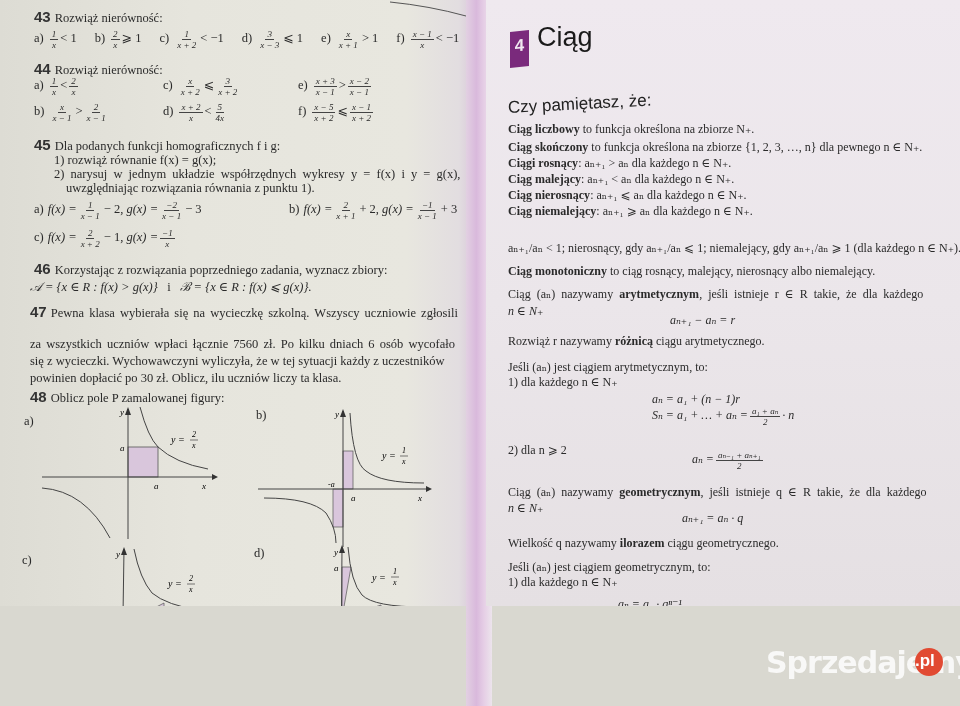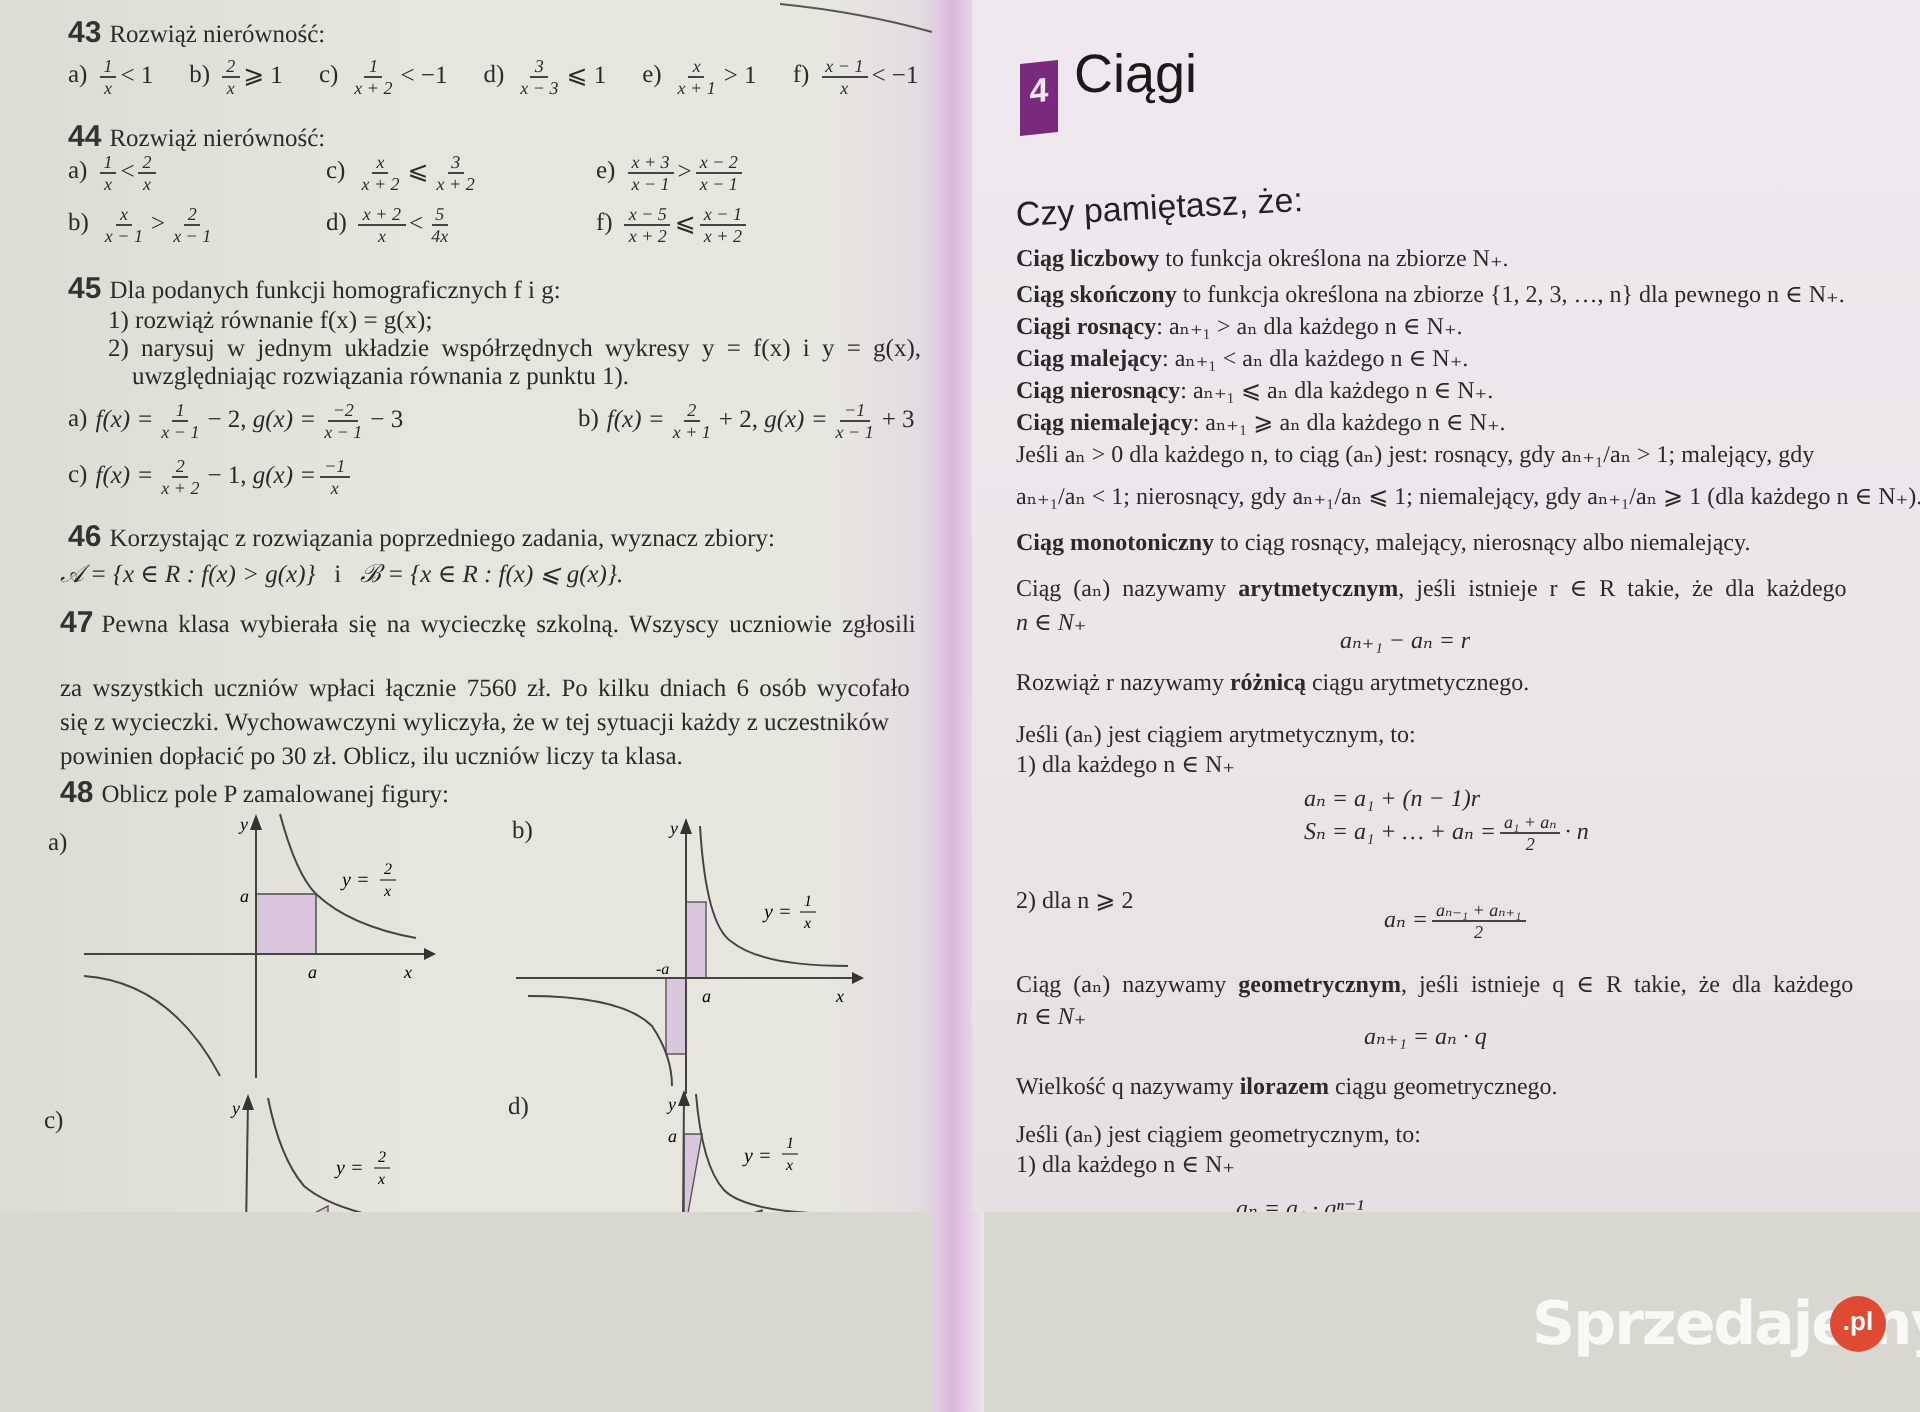--- a/index.html
+++ b/index.html
@@ -20,21 +20,21 @@
   .bold{font-weight:bold;}
   .chapter-badge{position:absolute;left:24px;top:31px;width:19px;height:36px;background:#7a2a7c;transform:skewY(-6deg);color:#f0e8f0;font-family:"Liberation Sans",sans-serif;font-weight:bold;font-size:17px;text-align:center;line-height:30px;}
   .chapter-title{position:absolute;left:51px;top:22px;font-family:"Liberation Sans","DejaVu Sans",sans-serif;font-size:27px;color:#1a1a1a;}
   .r-h{position:absolute;left:22px;top:98px;font-family:"Liberation Sans","DejaVu Sans",sans-serif;font-size:17px;color:#222;transform:rotate(-3deg);transform-origin:left center;}
   .rl{position:absolute;left:22px;font-size:12px;white-space:nowrap;}
   .eq{position:absolute;font-size:12px;font-style:italic;white-space:nowrap;}
   .brace{display:inline-block;font-size:40px;vertical-align:middle;line-height:40px;font-style:normal;transform:scaleX(0.7);}
   .footer{position:absolute;left:29px;top:684px;font-family:"Liberation Sans","DejaVu Sans",sans-serif;font-weight:bold;font-size:10px;color:#333;}
   .pnum{position:absolute;left:468px;top:680px;font-size:15px;}
   .wm{position:absolute;left:766px;top:645px;font-family:"DejaVu Sans",sans-serif;font-weight:bold;font-size:30px;color:rgba(255,255,255,0.82);letter-spacing:-1px;}
-  .wm-dot{position:absolute;left:915px;top:648px;width:28px;height:28px;border-radius:50%;background:#e14a32;color:#fff;font-family:"Liberation Sans",sans-serif;font-weight:bold;font-size:13px;text-align:center;line-height:26px;}
+  .wm-dot{position:absolute;left:915px;top:648px;width:28px;height:28px;border-radius:50%;background:#e14a32;color:#fff;font-family:"Liberation Sans",sans-serif;font-weight:bold;font-size:17px;text-align:left;line-height:26px;}
   svg text{font-family:"Liberation Serif",serif;font-style:italic;}
 </style>
 </head>
 <body>
 
 <div class="page left">
 
   <div class="abs t" style="left:34px;top:8px;">
     <span class="num">43</span><span>Rozwiąż nierówność:</span>
   </div>
@@ -246,31 +246,30 @@
 
   <svg class="abs" style="left:390px;top:0px;" width="80" height="20">
     <path d="M0,2 Q40,6 76,16" fill="none" stroke="#555" stroke-width="1"></path>
   </svg>
 </div>
 
 <div class="gutter"></div>
 
 <div class="page right">
   <div class="chapter-badge">4</div>
-  <div class="chapter-title">Ciągi</div>
+  <div class="chapter-title">Ciąg</div>
 
   <div class="r-h">Czy pamiętasz, że:</div>
 
   <div class="rl" style="top:122px;"><span class="bold">Ciąg liczbowy</span><span> to funkcja określona na zbiorze N₊.</span></div>
   <div class="rl" style="top:140px;"><span class="bold">Ciąg skończony</span><span> to funkcja określona na zbiorze {1, 2, 3, …, n} dla pewnego n ∈ N₊.</span></div>
   <div class="rl" style="top:156px;"><span class="bold">Ciągi rosnący</span><span>: aₙ₊₁ &gt; aₙ dla każdego n ∈ N₊.</span></div>
   <div class="rl" style="top:172px;"><span class="bold">Ciąg malejący</span><span>: aₙ₊₁ &lt; aₙ dla każdego n ∈ N₊.</span></div>
   <div class="rl" style="top:188px;"><span class="bold">Ciąg nierosnący</span><span>: aₙ₊₁ ⩽ aₙ dla każdego n ∈ N₊.</span></div>
   <div class="rl" style="top:204px;"><span class="bold">Ciąg niemalejący</span><span>: aₙ₊₁ ⩾ aₙ dla każdego n ∈ N₊.</span></div>
-  <div class="rl" style="top:220px;">Jeśli aₙ &gt; 0 dla każdego n, to ciąg (aₙ) jest: rosnący, gdy aₙ₊₁/aₙ &gt; 1; malejący, gdy</div>
   <div class="rl" style="top:241px;">aₙ₊₁/aₙ &lt; 1; nierosnący, gdy aₙ₊₁/aₙ ⩽ 1; niemalejący, gdy aₙ₊₁/aₙ ⩾ 1 (dla każdego n ∈ N₊).</div>
   <div class="rl" style="top:264px;"><span class="bold">Ciąg monotoniczny</span><span> to ciąg rosnący, malejący, nierosnący albo niemalejący.</span></div>
 
   <div class="rl" style="top:287px;word-spacing:3px;"><span>Ciąg (aₙ) nazywamy </span><span class="bold">arytmetycznym</span><span>, jeśli istnieje r ∈ R takie, że dla każdego</span></div>
   <div class="rl m" style="top:304px;">n ∈ N₊</div>
   <div class="eq" style="left:184px;top:313px;">aₙ₊₁ − aₙ = r</div>
 
   <div class="rl" style="top:334px;"><span>Rozwiąż r nazywamy </span><span class="bold">różnicą</span><span> ciągu arytmetycznego.</span></div>
 
   <div class="rl" style="top:360px;">Jeśli (aₙ) jest ciągiem arytmetycznym, to:</div>

